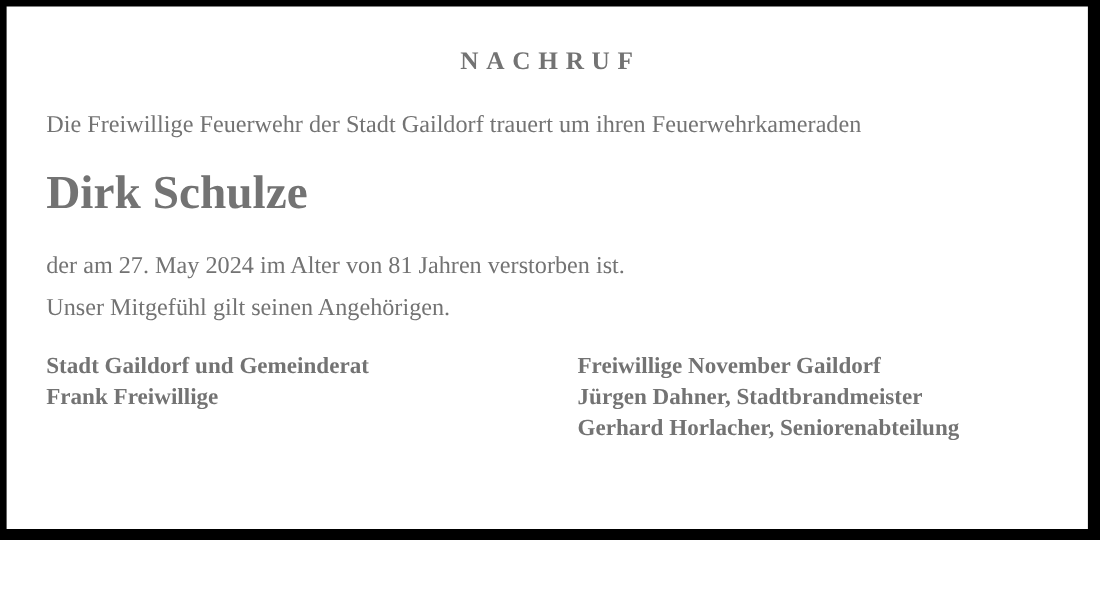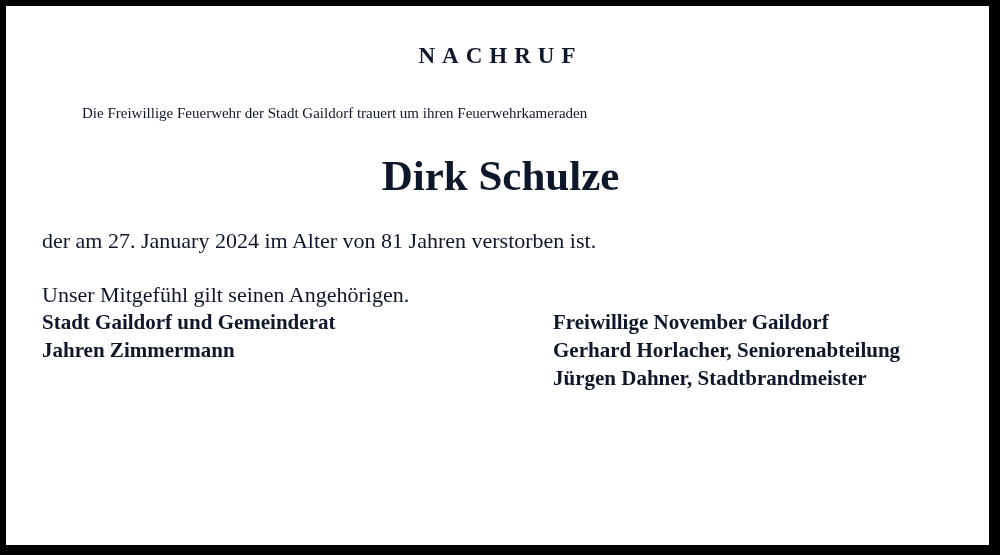--- a/index.html
+++ b/index.html
@@ -3,74 +3,72 @@
 <meta charset="utf-8">
 <style>
   html, body {
     margin: 0;
     padding: 0;
     background: #ffffff;
   }
   .page {
     position: relative;
     width: 1000px;
-    height: 555px;
+    height: 491px;
     box-sizing: border-box;
     background: #ffffff;
-    color: #0f172a;
+    color: #737373;
     border-top: 6px solid #000000;
     border-left: 6px solid #000000;
     border-right: 11px solid #000000;
     border-bottom: 10px solid #000000;
     font-family: "Liberation Serif", "DejaVu Serif", serif;
     overflow: hidden;
   }
   .inner {
     padding: 0 30px 0 36px;
   }
   .headline {
     margin: 36px 0 0 0;
     text-align: center;
     font-size: 23px;
     line-height: 28px;
     font-weight: 600;
     letter-spacing: 7px;
   }
   .intro {
     margin-top: 30px;
-    font-size: 15px;
+    font-size: 22px;
     line-height: 26px;
-    margin-left: 40px;
   }
   .deceased-name {
     margin: 26px 0 0 0;
-    text-align: center;
     font-size: 43px;
     line-height: 48px;
     font-weight: bold;
   }
   .death-line {
     margin-top: 28px;
     font-size: 22px;
     line-height: 26px;
   }
   .tribute {
     margin-top: 24px;
     font-size: 22px;
     line-height: 32.5px;
     text-align: justify;
   }
   .condolence {
-    margin-top: 28px;
+    margin-top: 12px;
     font-size: 22px;
     line-height: 26px;
   }
   .signatures {
     display: flex;
-    gap: 28px;
+    margin-top: 26px;
   }
   .sig-col {
     font-size: 21px;
     line-height: 28px;
     font-weight: bold;
   }
   .sig-col.left {
     width: 483px;
     flex: 0 0 auto;
   }
@@ -86,31 +84,31 @@
 
 <div class="page">
   <div class="inner">
 
     <div class="headline">NACHRUF</div>
 
     <div class="intro">Die Freiwillige Feuerwehr der Stadt Gaildorf trauert um ihren Feuerwehrkameraden</div>
 
     <div class="deceased-name">Dirk Schulze</div>
 
-    <div class="death-line">der am 27. January 2024 im Alter von 81 Jahren verstorben ist.</div>
+    <div class="death-line">der am 27. May 2024 im Alter von 81 Jahren verstorben ist.</div>
 
 
     <div class="condolence">Unser Mitgefühl gilt seinen Angehörigen.</div>
 
     <div class="signatures">
       <div class="sig-col left">
         <div class="sig-line">Stadt Gaildorf und Gemeinderat</div>
-        <div class="sig-line">Jahren Zimmermann</div>
+        <div class="sig-line">Frank Freiwillige</div>
       </div>
       <div class="sig-col right">
         <div class="sig-line">Freiwillige November Gaildorf</div>
+        <div class="sig-line">Jürgen Dahner, Stadtbrandmeister</div>
         <div class="sig-line">Gerhard Horlacher, Seniorenabteilung</div>
-        <div class="sig-line">Jürgen Dahner, Stadtbrandmeister</div>
       </div>
     </div>
 
   </div>
 </div>
 
 </body></html>

